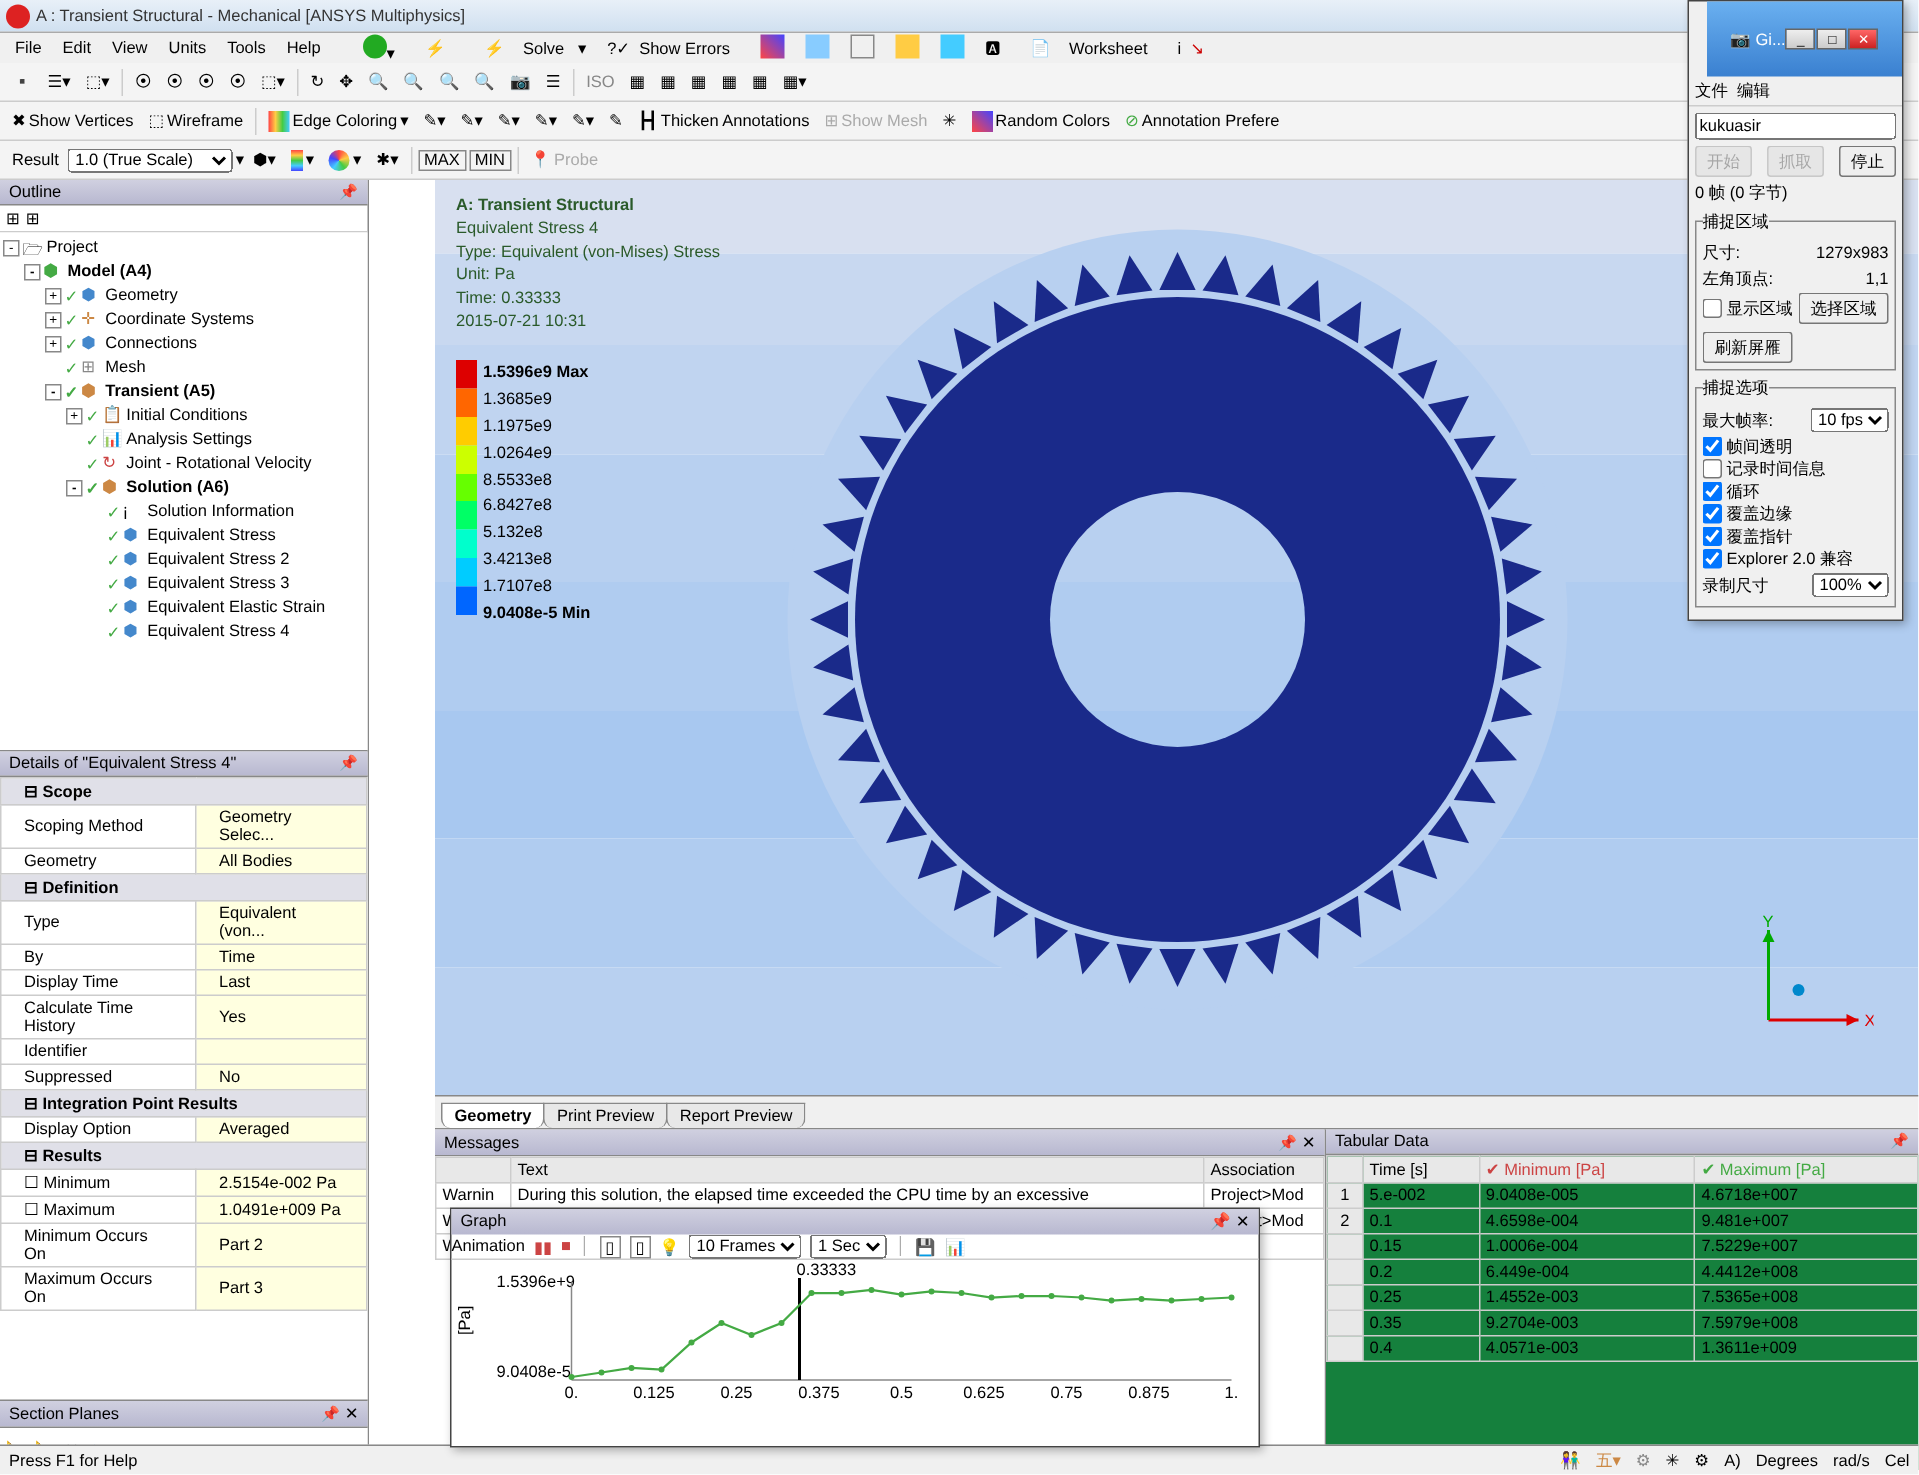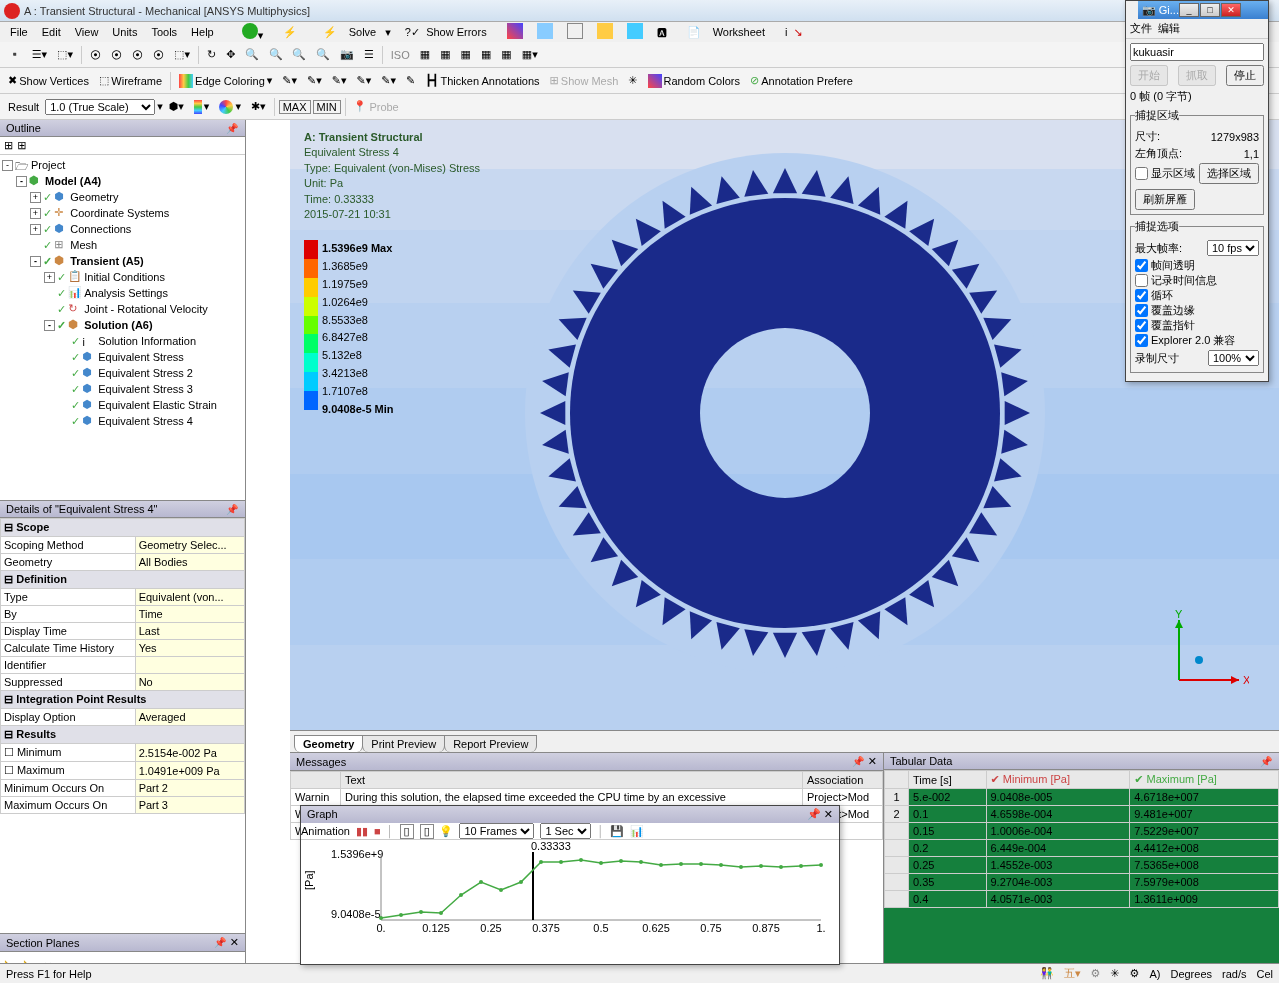--- a/index.html
+++ b/index.html
@@ -21,21 +21,21 @@
 .filter-row select { font-size: 11px; padding: 1px; }
 .tree { flex: 1; overflow: auto; background: #fff; padding: 2px; }
 .tree-item { display: flex; align-items: center; gap: 2px; padding: 1px 0; white-space: nowrap; }
 .tree-item .exp { width: 11px; height: 11px; border: 1px solid #888; text-align: center; line-height: 9px; font-size: 9px; cursor: default; }
 .tree-item .spacer { width: 11px; display: inline-block; }
 .tree-item .ticon { width: 14px; height: 14px; display: inline-block; }
 .tree-item.bold { font-weight: bold; }
 .details-panel { flex: 1; display: flex; flex-direction: column; border-top: 1px solid #888; }
 .details-grid { flex: 1; overflow: auto; background: #fff; }
 .details-grid table { width: 100%; border-collapse: collapse; }
-.details-grid td { border: 1px solid #ccc; padding: 2px 3px; }
+.details-grid td { border: 1px solid #ccc; padding: 2px 15px; }
 .details-grid .cat { background: #e0e0e8; font-weight: bold; }
 .details-grid .val { background: #ffffe0; }
 .section-panel { border-top: 1px solid #888; }
 .section-body { padding: 4px; background: #fff; height: 28px; display:flex; gap:6px; align-items:center;}
 .center-panel { flex: 1; display: flex; flex-direction: column; position: relative; padding-left: 44px; }
 .viewport { flex: 1; position: relative; overflow: hidden; }
 .viewport-bg { position: absolute; inset: 0; }
 .vp-band { position: absolute; left: 0; right: 0; }
 .overlay-text { position: absolute; top: 10px; left: 14px; color: #2a5a2a; line-height: 1.4; }
 .overlay-text .hdr { font-weight: bold; }
@@ -61,21 +61,21 @@
 .tab-table table { width: 100%; border-collapse: collapse; }
 .tab-table th { background: #e8e8e8; border: 1px solid #ccc; padding: 2px 4px; text-align: left; font-weight: normal; }
 .tab-table td { border: 1px solid #ccc; padding: 2px 4px; }
 .tab-table .rownum { background: #e8e8e8; text-align: center; width: 24px; }
 .graph-window { position: absolute; left: 300px; bottom: 18px; width: 540px; height: 160px; background: #fff; border: 1px solid #444; box-shadow: 2px 2px 6px rgba(0,0,0,0.3); z-index: 50; }
 .graph-header { background: linear-gradient(#d0d0e0,#b8b8d0); padding: 2px 6px; display: flex; justify-content: space-between; }
 .graph-toolbar { padding: 0; display: flex; align-items: center; gap: 6px; border-bottom: 1px solid #ccc; }
 .statusbar { position: absolute; bottom: 0; left: 0; right: 0; height: 20px; background: #f0f0f0; border-top: 1px solid #888; display: flex; align-items: center; padding: 0 6px; justify-content: space-between; }
 .statusbar .right { display: flex; gap: 10px; align-items: center;}
 .float-window { position: absolute; top: 0; right: 10px; width: 144px; background: #f0f0f0; border: 1px solid #444; z-index: 100; box-shadow: 2px 2px 6px rgba(0,0,0,0.3); }
-.float-title { background: linear-gradient(#6ab0f0,#3a80d0); color: #fff; padding: 2px 4px; display: flex; justify-content: flex-start; align-items: center; margin-left: 12px; }
+.float-title { background: linear-gradient(#6ab0f0,#3a80d0); color: #fff; padding: 18px 4px; display: flex; justify-content: center; align-items: center; margin-left: 12px; }
 .float-title .wbtns { display: flex; gap: 1px; }
 .float-title .wbtn { width: 20px; height: 14px; background: linear-gradient(#eee,#ccc); border: 1px solid #666; text-align: center; line-height: 12px; font-size: 9px; color:#000;}
 .float-title .wbtn.close { background: linear-gradient(#f66,#c22); color:#fff;}
 .float-menu { padding: 2px 4px; display:flex; gap:6px; }
 .float-body { padding: 4px; border-top: 1px solid #ccc; }
 .float-body .row { display: flex; justify-content: space-between; align-items: center; margin: 2px 0; }
 .float-body fieldset { border: 1px solid #888; padding: 4px; margin: 4px 0; }
 .float-body input[type=text] { width: 100%; padding: 1px; }
 .float-body button { padding: 1px 6px; }
 .float-body label { display: flex; align-items: center; gap: 3px; }

